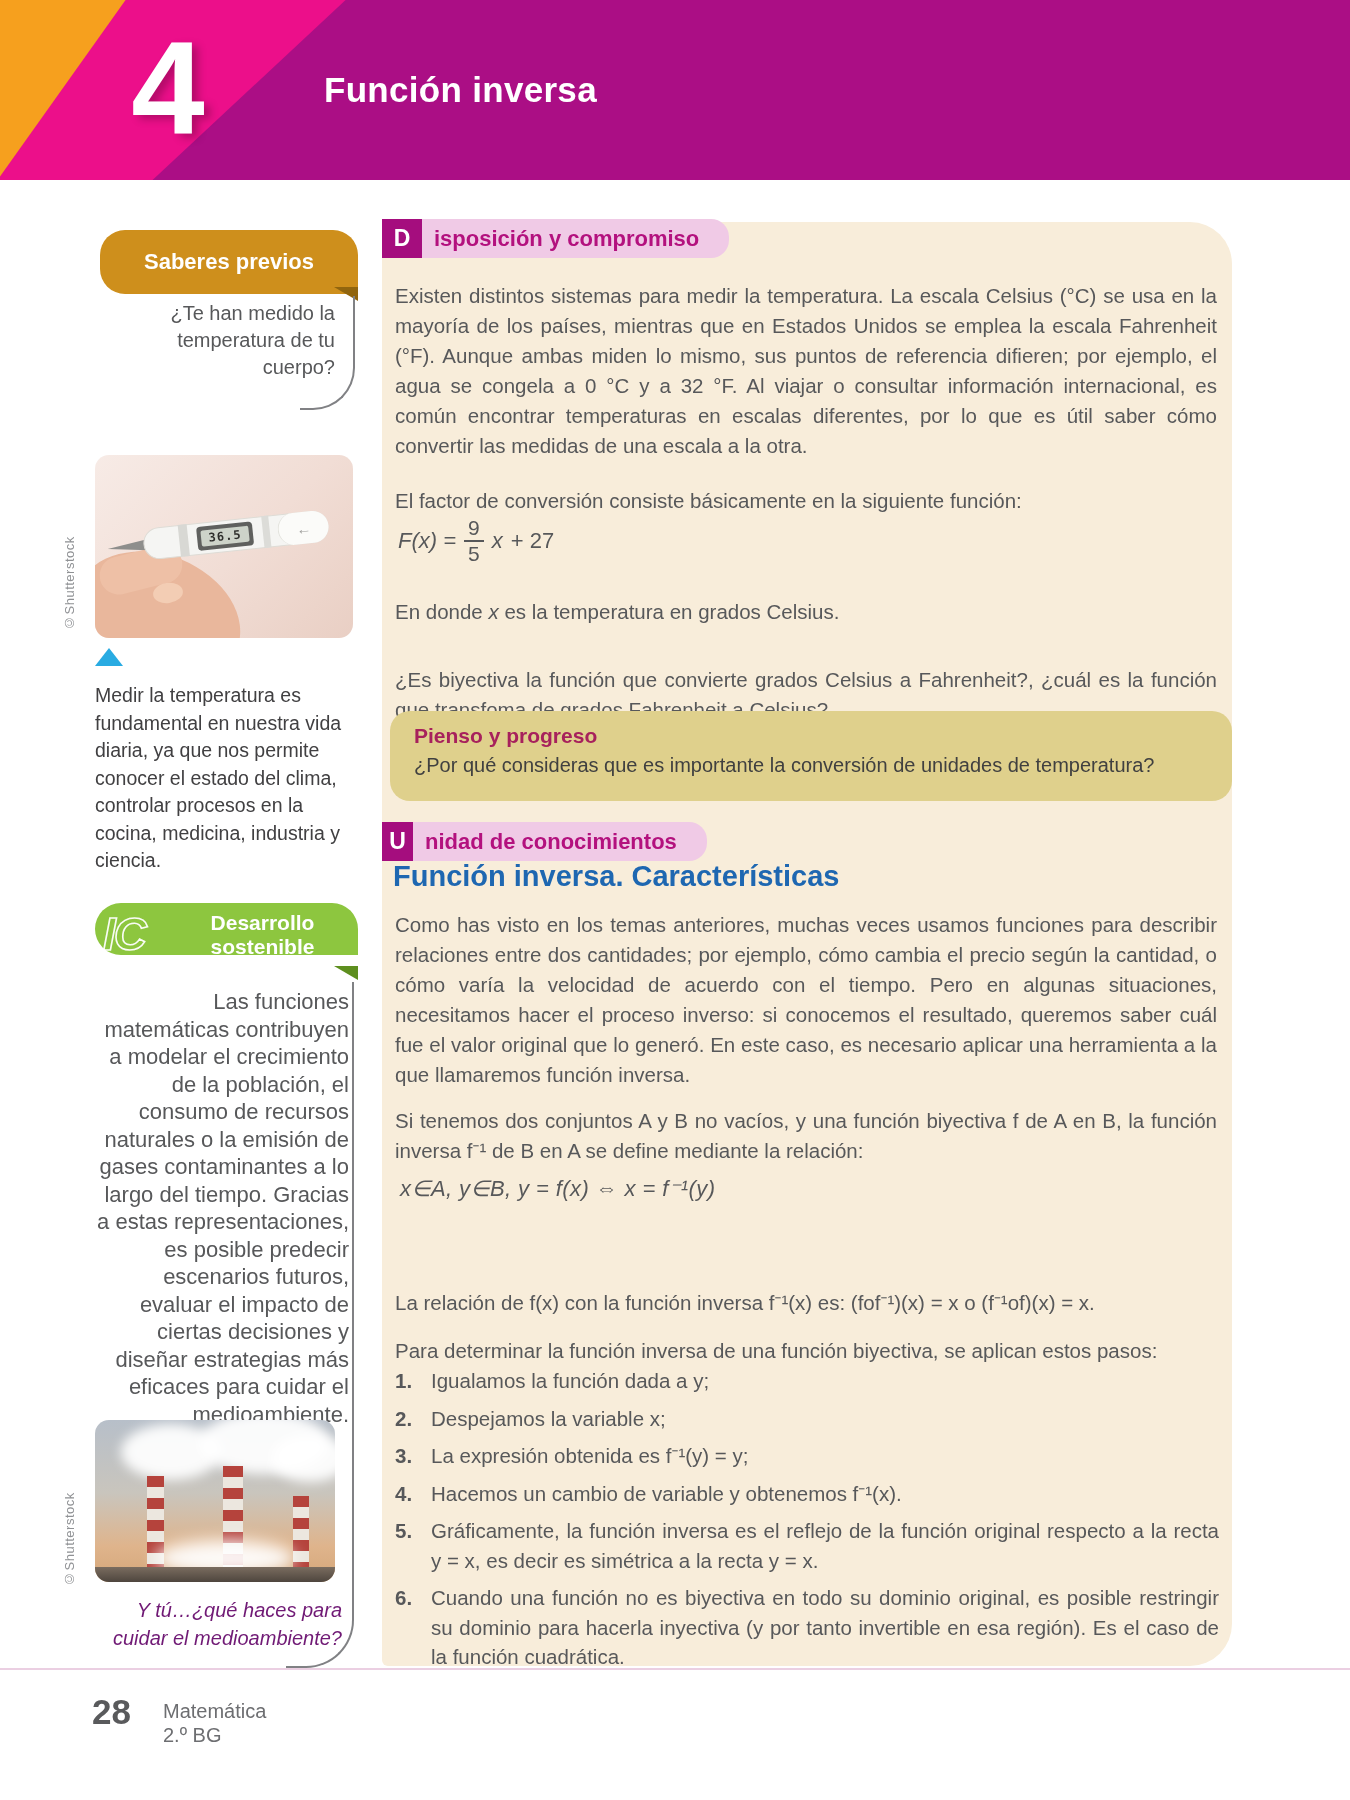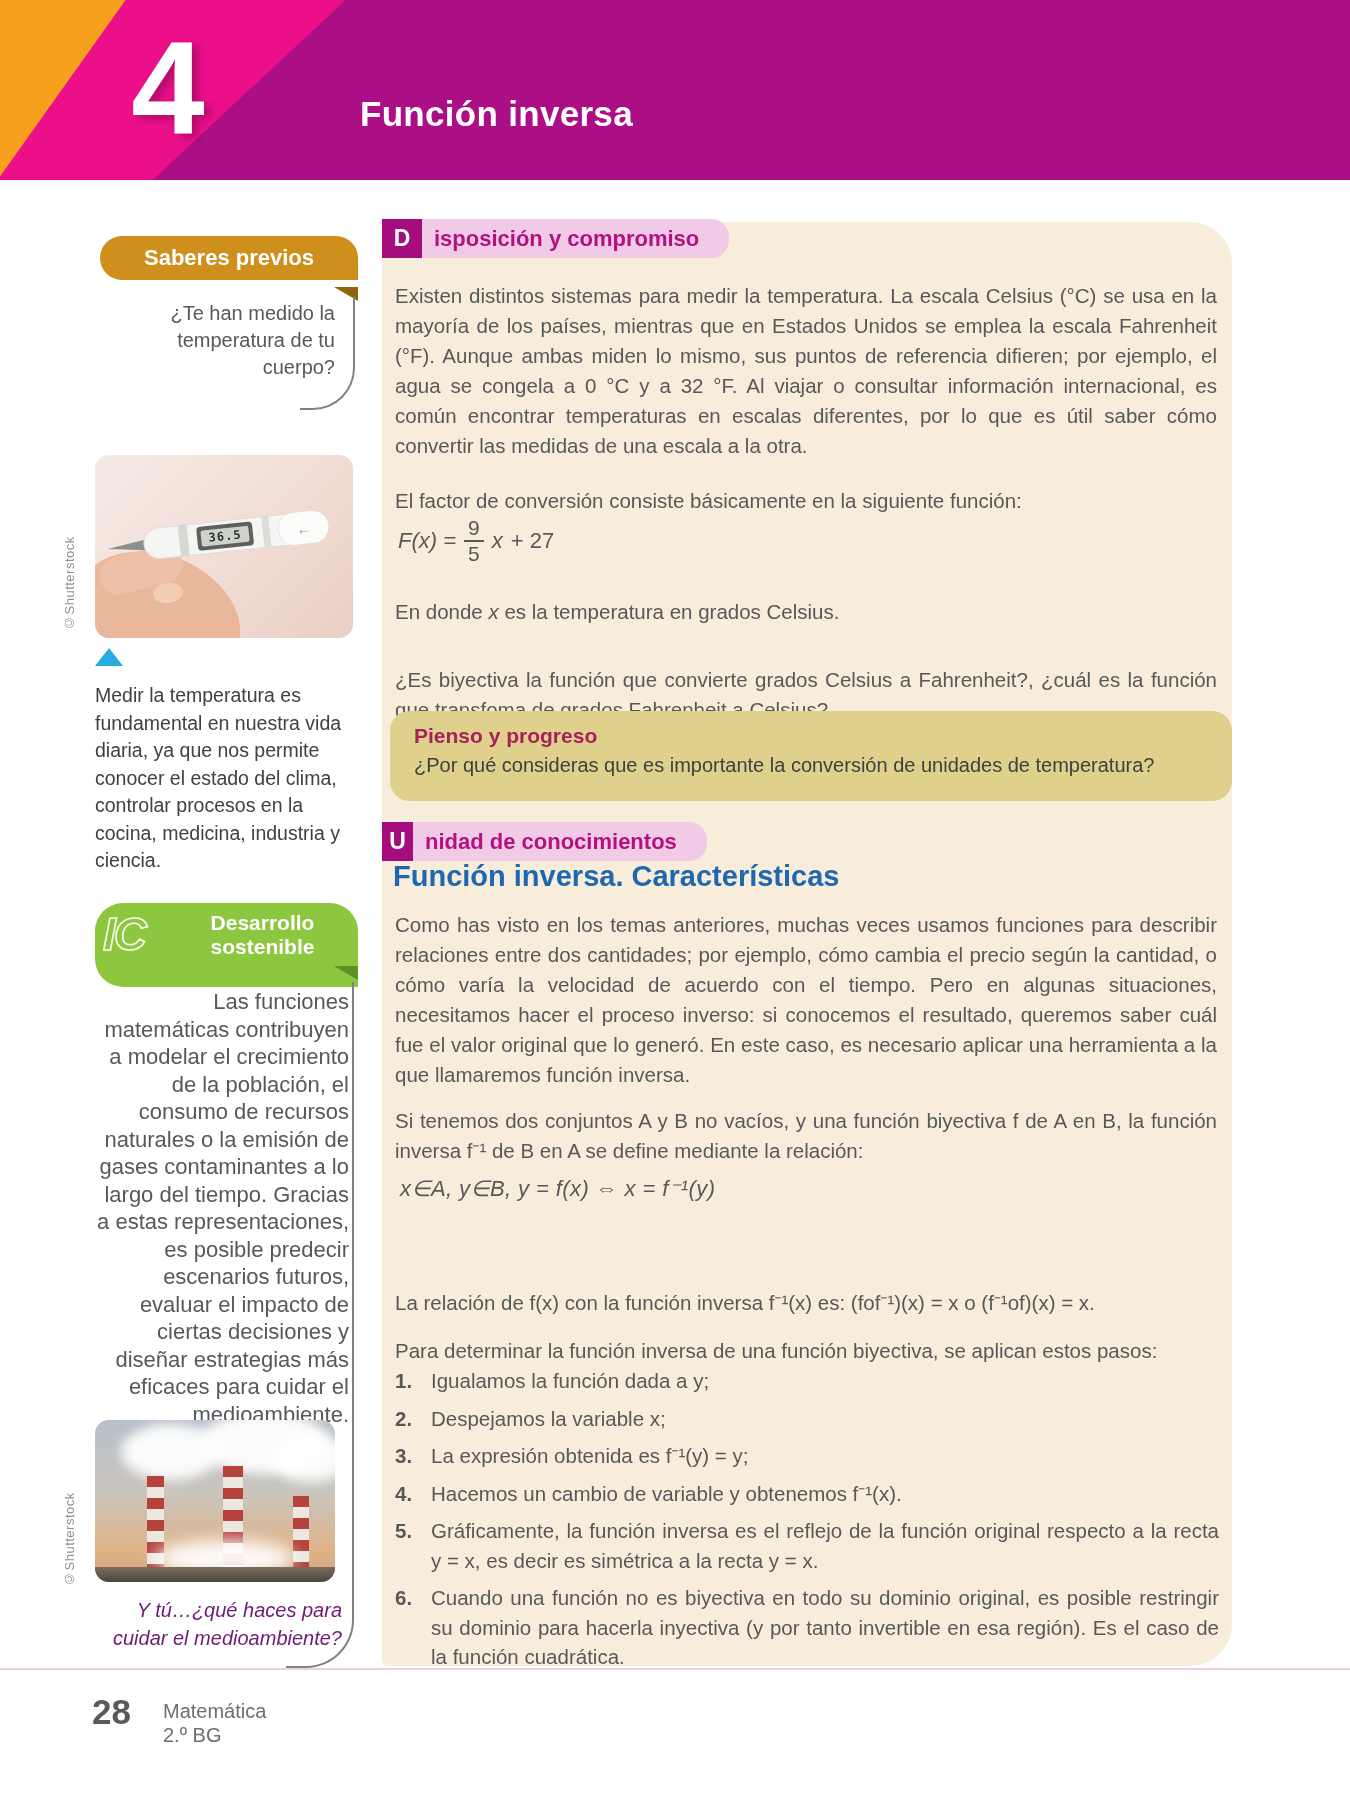--- a/index.html
+++ b/index.html
@@ -9,24 +9,24 @@
   
   .hdr{position:absolute;left:0;top:0;width:1350px;height:180px;background:#AB0E85;}
   .hdr .stripe-pink{position:absolute;inset:0;background:#EC0F8A;
       clip-path:polygon(9.2% 0,25.6% 0,11.3% 100%,0 100%,0 97.5%);
       filter:drop-shadow(8px 0 9px rgba(90,0,60,.45));}
   .hdr .stripe-orange{position:absolute;inset:0;background:#F6A01E;
       clip-path:polygon(0 0,9.3% 0,0 98%);}
   .hdr .num{position:absolute;left:112px;top:18px;width:112px;text-align:center;
       font-size:132px;font-weight:700;color:#fff;line-height:140px;
       text-shadow:6px 4px 8px rgba(0,0,0,.25);}
-  .hdr .ttl{position:absolute;left:360px;top:70px;font-size:35px;font-weight:700;color:#fff;letter-spacing:.3px;margin-top:24px;}
-
-  
-  .sab-box{position:absolute;left:100px;top:236px;width:258px;height:44px;background:#CE8F1C;
+  .hdr .ttl{position:absolute;left:324px;top:70px;font-size:35px;font-weight:700;color:#fff;letter-spacing:.3px;}
+
+  
+  .sab-box{position:absolute;left:100px;top:230px;width:258px;height:64px;background:#CE8F1C;
       border-radius:25px 25px 0 25px;display:grid;place-items:center;}
   .sab-box span{color:#fff;font-weight:700;font-size:22px;}
   .fold{position:absolute;width:24px;height:14px;clip-path:polygon(0 0,100% 0,100% 100%);}
   .fold-orange{left:334px;top:287px;background:#91650E;}
   .fold-green{left:334px;top:966px;background:#5E8F1F;}
   .sab-q{position:absolute;left:110px;top:300px;width:225px;text-align:right;
       font-size:20px;line-height:27px;color:#57585A;}
   .bracket{position:absolute;border-right:2px solid #808184;border-bottom:2px solid #808184;}
   .bracket1{left:300px;top:296px;width:53px;height:112px;border-bottom-right-radius:42px;}
   .bracket2{left:286px;top:982px;width:66px;height:684px;border-bottom-right-radius:48px;}
@@ -56,21 +56,21 @@
       font-size:12px;font-weight:700;color:#2F2F2D;letter-spacing:1px;}
   .t-cap{position:absolute;right:0;top:0;width:50px;height:100%;background:#FBFBF9;
       border-left:1px solid #E2E2DC;border-radius:16px;display:grid;place-items:center;
       color:#9A9A98;font-size:15px;font-weight:700;}
 
   .tri-up{position:absolute;left:95px;top:648px;width:0;height:0;
       border-left:14px solid transparent;border-right:14px solid transparent;
       border-bottom:18px solid #29ABE2;}
   .cap1{position:absolute;left:95px;top:682px;width:254px;font-size:19.5px;line-height:27.5px;color:#414042;}
 
-  .sost-box{position:absolute;left:95px;top:903px;width:263px;height:84px;background:#8DC63F;
+  .sost-box{position:absolute;left:95px;top:903px;width:263px;height:52px;background:#8DC63F;
       border-radius:28px 28px 0 28px;}
   .sost-logo{position:absolute;left:8px;top:4px;font-size:46px;font-weight:700;font-style:italic;
       color:transparent;-webkit-text-stroke:1.6px rgba(255,255,255,.95);letter-spacing:-2px;}
   .sost-title{position:absolute;left:80px;top:8px;width:175px;text-align:center;color:#fff;
       font-weight:700;font-size:21px;line-height:24px;}
   .sost-text{position:absolute;left:95px;top:988px;width:254px;text-align:right;
       font-size:22px;line-height:27.5px;color:#57585A;}
 
   
   .fig-smoke{position:absolute;left:95px;top:1420px;width:240px;height:162px;border-radius:14px;overflow:hidden;

